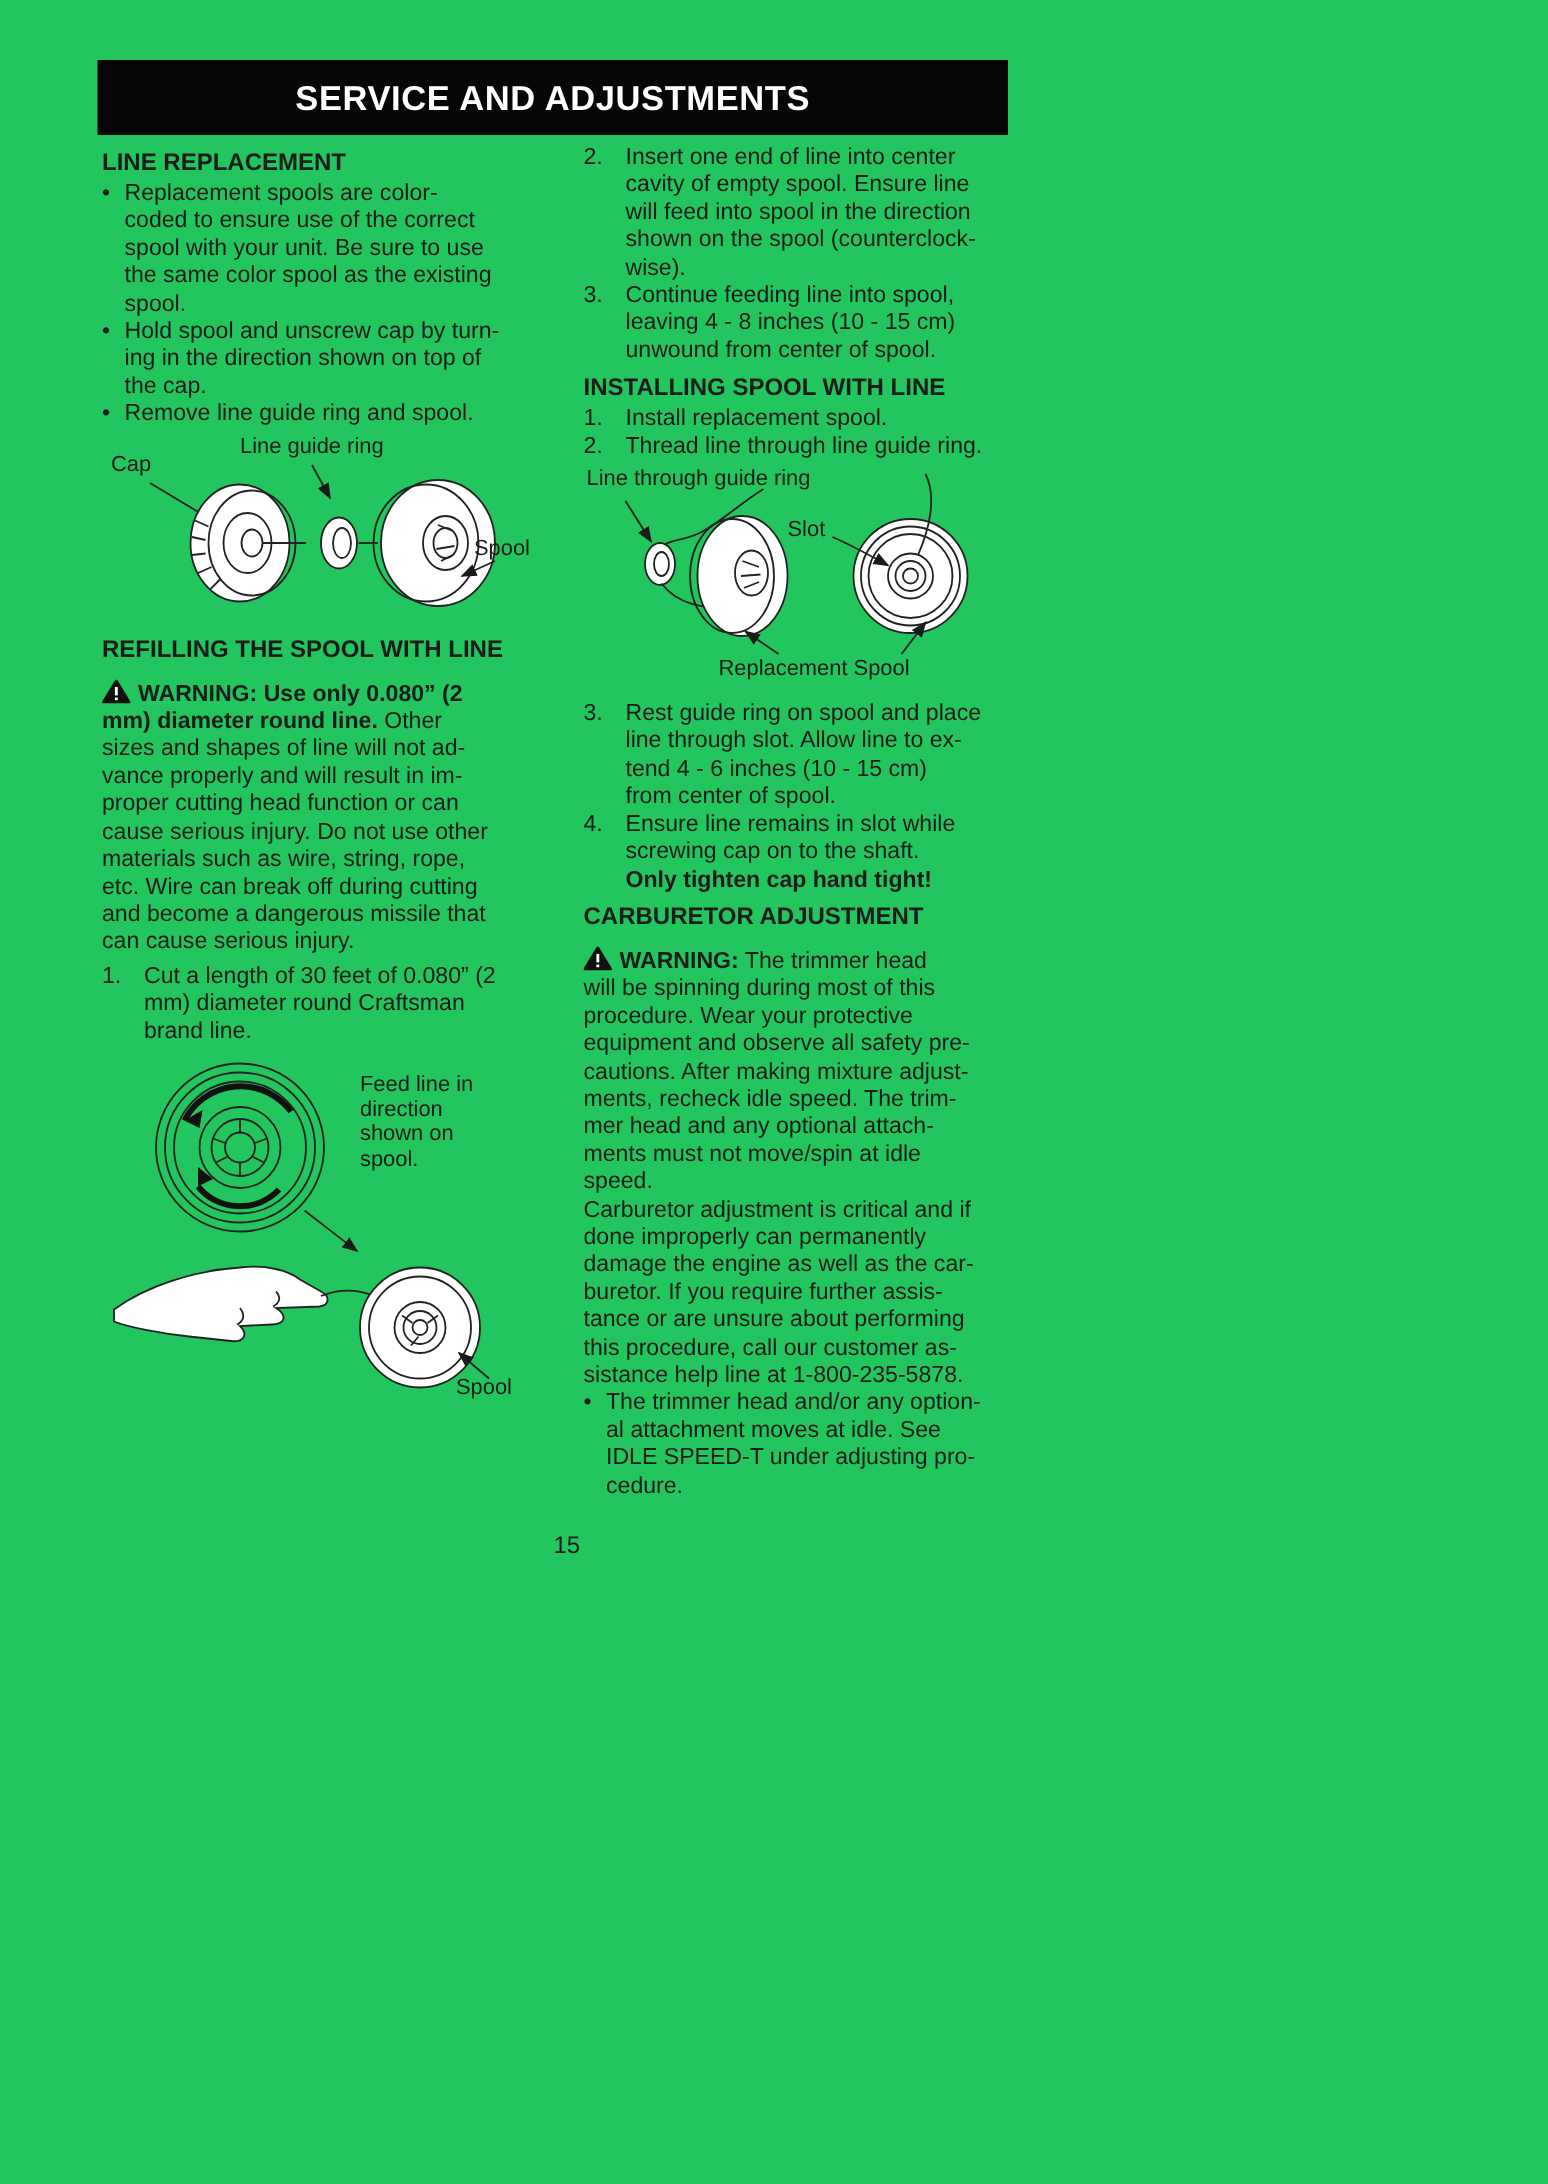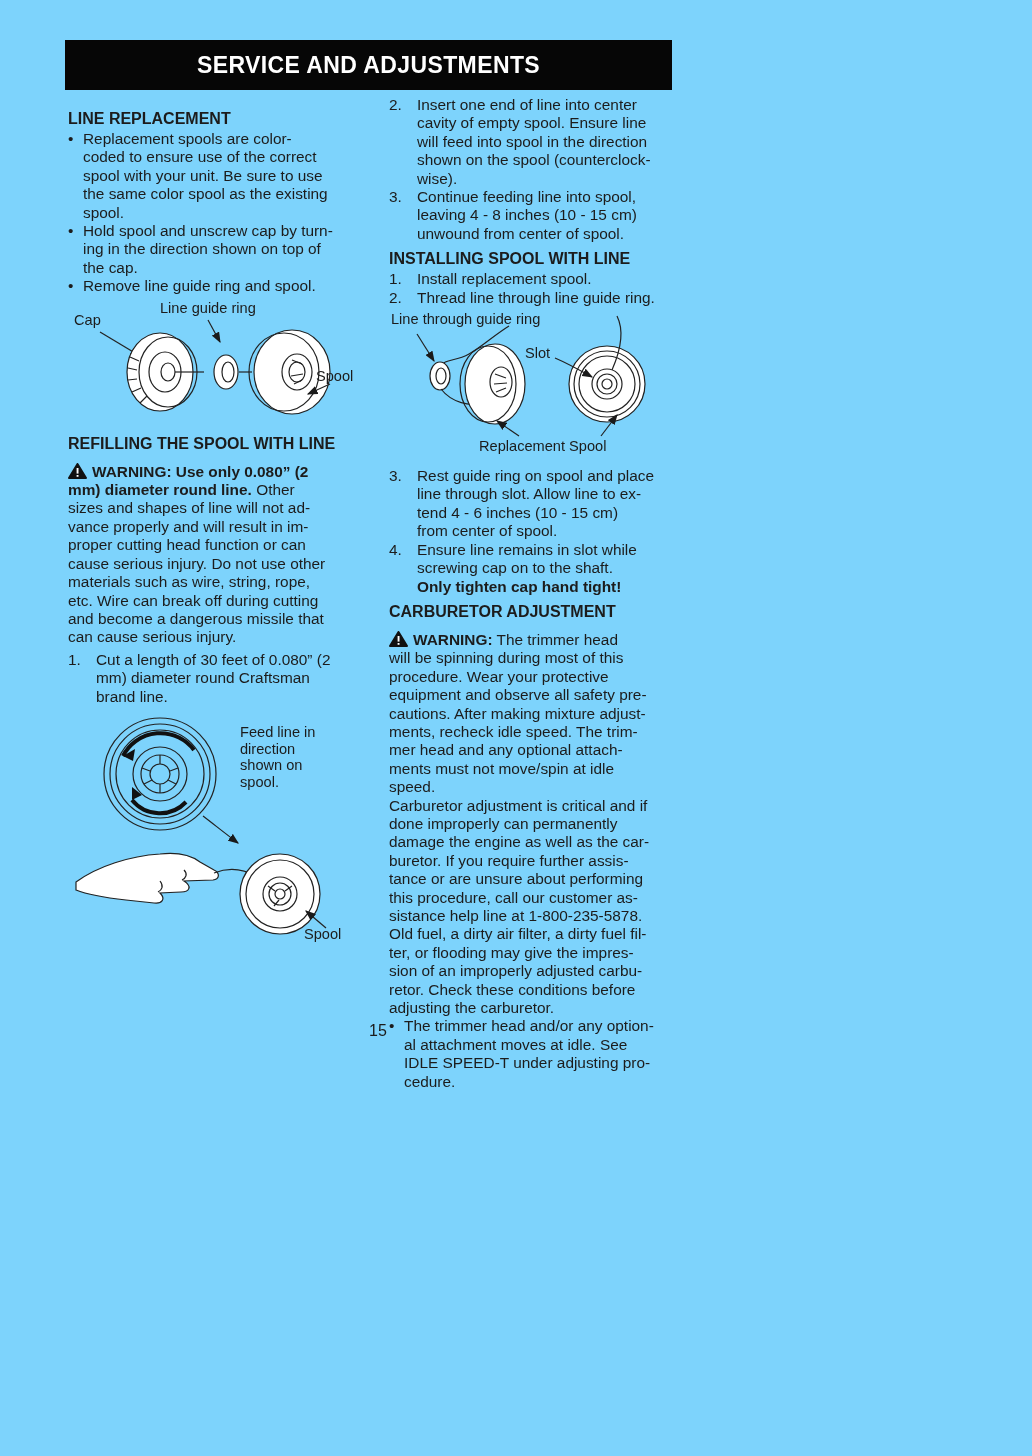--- a/index.html
+++ b/index.html
@@ -1,27 +1,27 @@
 <!DOCTYPE html>
 <html><head>
 <meta charset="utf-8">
 <style>
   html,body{margin:0;padding:0;background:#ffffff;}
-  .page{position:relative;width:1032px;height:1456px;background:#7dd3fc;overflow:hidden;
+  .page{position:relative;width:1032px;height:1456px;background:#22c55e;overflow:hidden;
         font-family:"Liberation Sans", sans-serif;color:#1c1c1c;}
   .header-bar{position:absolute;left:65px;top:40px;width:607px;height:50px;background:#060606;
         display:flex;align-items:center;justify-content:center;}
   .header-bar .title{color:#fff;font-weight:bold;font-size:23px;letter-spacing:.4px;}
   .col{position:absolute;font-size:15.4px;line-height:18.4px;}
   #col-left{left:68px;top:93px;width:292px;}
   #col-right{left:389px;top:96px;width:290px;}
   .pre{white-space:pre-line;}
   p{margin:0;}
   .h{font-weight:bold;font-size:16px;line-height:19px;margin:6px 0 2px 0;}
-  .h.first{margin-top:16px;}
+  .h.first{margin-top:6px;}
   .li{display:flex;align-items:flex-start;}
   .li .num{flex:none;width:28px;}
   .li.b .num{width:15px;}
   .li .txt{flex:1;}
   .blk{display:block;}
   .warn{margin-top:10px;}
   .warn-icon{display:inline-block;vertical-align:-2px;margin-right:5px;}
   b{font-weight:bold;}
   .fig{position:relative;}
   .fig svg{position:absolute;left:0;top:0;}
@@ -238,25 +238,20 @@
 mer head and any optional attach-
 ments must not move/spin at idle
 speed.</span></p>
     <p class="pre">Carburetor adjustment is critical and if
 done improperly can permanently
 damage the engine as well as the car-
 buretor. If you require further assis-
 tance or are unsure about performing
 this procedure, call our customer as-
 sistance help line at 1-800-235-5878.</p>
-    <p class="pre">Old fuel, a dirty air filter, a dirty fuel fil-
-ter, or flooding may give the impres-
-sion of an improperly adjusted carbu-
-retor. Check these conditions before
-adjusting the carburetor.</p>
     <div class="li b">
         <span class="num">•</span>
         <span class="txt pre">The trimmer head and/or any option-
 al attachment moves at idle.  See
 IDLE SPEED-T under adjusting pro-
 cedure.</span>
       </div>
   </div>
 
   <div class="page-number">15</div>

